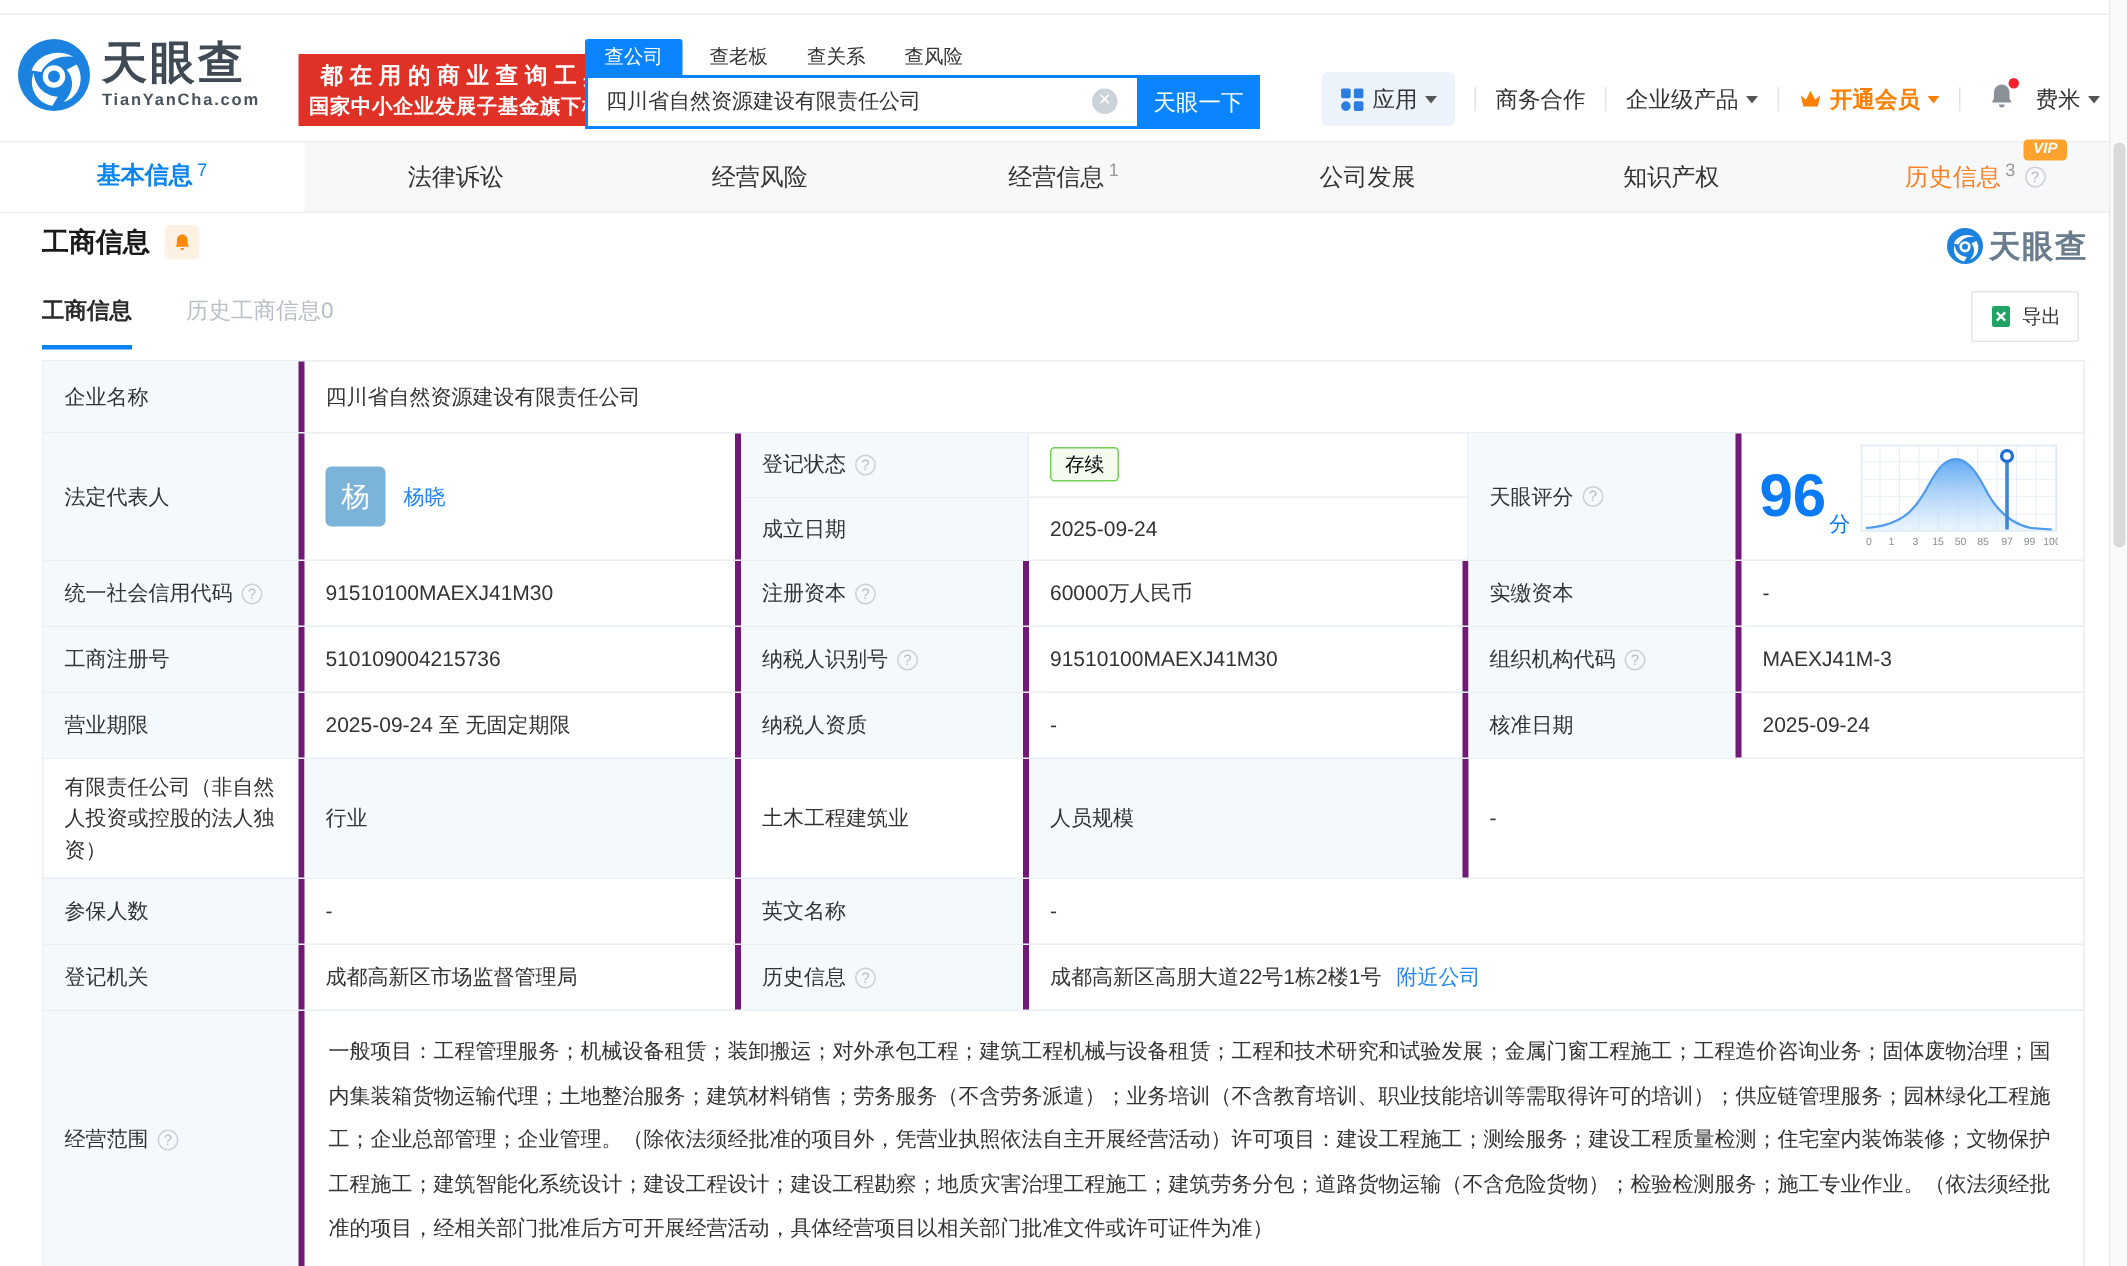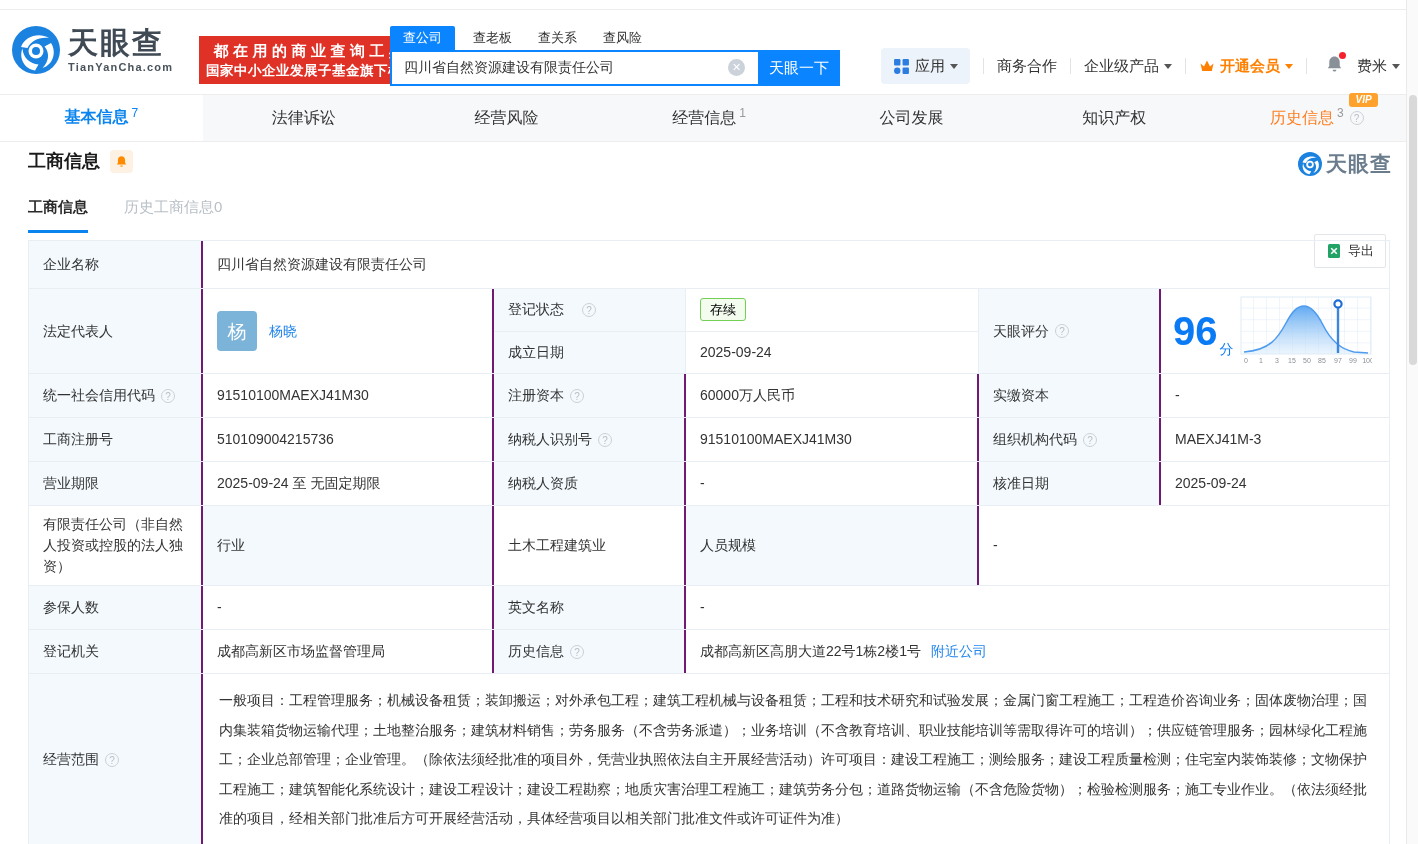--- a/index.html
+++ b/index.html
@@ -68,38 +68,38 @@
                display:flex; align-items:center; justify-content:center; cursor:pointer; }
   .watermark { position:absolute; right:26px; top:150px; display:flex; align-items:center; }
   .watermark .t { font-size:21px; font-weight:bold; color:#6b7c8d; margin-left:4px; letter-spacing:1px; }
 
   .subtabs { position:absolute; left:28px; top:198px; display:flex; }
   .subtab { font-size:15px; margin-right:36px; padding-bottom:13px; cursor:pointer; color:#b8bfc6; }
   .subtab.active { color:#2b2b2b; font-weight:bold; border-bottom:3px solid #0a84ef; }
 
   .export-btn { position:absolute; right:32px; top:194px; width:72px; height:34px; border:1px solid #e2e6ea;
                 border-radius:2px; background:#fff; display:flex; align-items:center; justify-content:center;
-                font-size:13px; color:#333; cursor:pointer;margin-top:40px; }
+                font-size:13px; color:#333; cursor:pointer; }
   .export-btn svg { margin-right:6px; }
 
   
   .tbl { position:absolute; left:28px; top:240px; width:1362px; border:1px solid #e8eef3; border-bottom:none; }
   .row { display:grid; grid-template-columns:174px 291px 192px 293px 182px 1fr; border-bottom:1px solid #e8eef3; }
   .row2 { display:grid; grid-template-columns:174px 291px 485px 182px 1fr; border-bottom:1px solid #e8eef3; }
   .cell { padding:8px 14px; font-size:14px; color:#333; display:flex; align-items:center;
-          border-right:2px solid #701a75; line-height:21px; }
+          border-right:4px solid #701a75; line-height:21px; }
   .row .cell:last-child, .row2 .cell:last-child { border-right:none; }
   .lbl { background:#f3f9fd; }
   .h48 { min-height:48px; } .h44 { min-height:44px; } .h64 { min-height:64px; } .h85 { min-height:85px; }
   .span5 { grid-column:2 / 7; }
   .span3v { grid-column:4 / 7; }
   .mid { padding:0; display:flex; flex-direction:column; border-right:1px solid #e8eef3; }
   .mid .sub { flex:1; display:grid; grid-template-columns:192px 1fr; }
   .mid .sub:first-child { border-bottom:1px solid #e8eef3; }
-  .mid .cell { border-right:1px solid #e8eef3;gap:12px; }
+  .mid .cell { border-right:1px solid #e8eef3; }
   .mid .cell:last-child { border-right:none; }
 
   .q { display:inline-block; width:14px; height:14px; border:1px solid #ccd1d7; border-radius:50%; color:#b9bec5;
        font-size:10px; line-height:13px; text-align:center; margin-left:6px; flex:none; cursor:pointer; }
   .badge-green { display:inline-block; border:1px solid #74d055; color:#000000; background:#f4fcf0;
                  font-size:13px; padding:2px 9px; border-radius:3px; line-height:17px; }
   .avatar { width:40px; height:40px; background:#7cb3d9; border-radius:4px; color:#fff; font-size:19px;
             display:flex; align-items:center; justify-content:center; margin-right:12px; flex:none; cursor:pointer; }
   a.lnk { color:#2386ee; text-decoration:none; cursor:pointer; }
   .scope-cell { display:block; padding:12px 16px; line-height:29.5px; font-size:14px; color:#333; }

